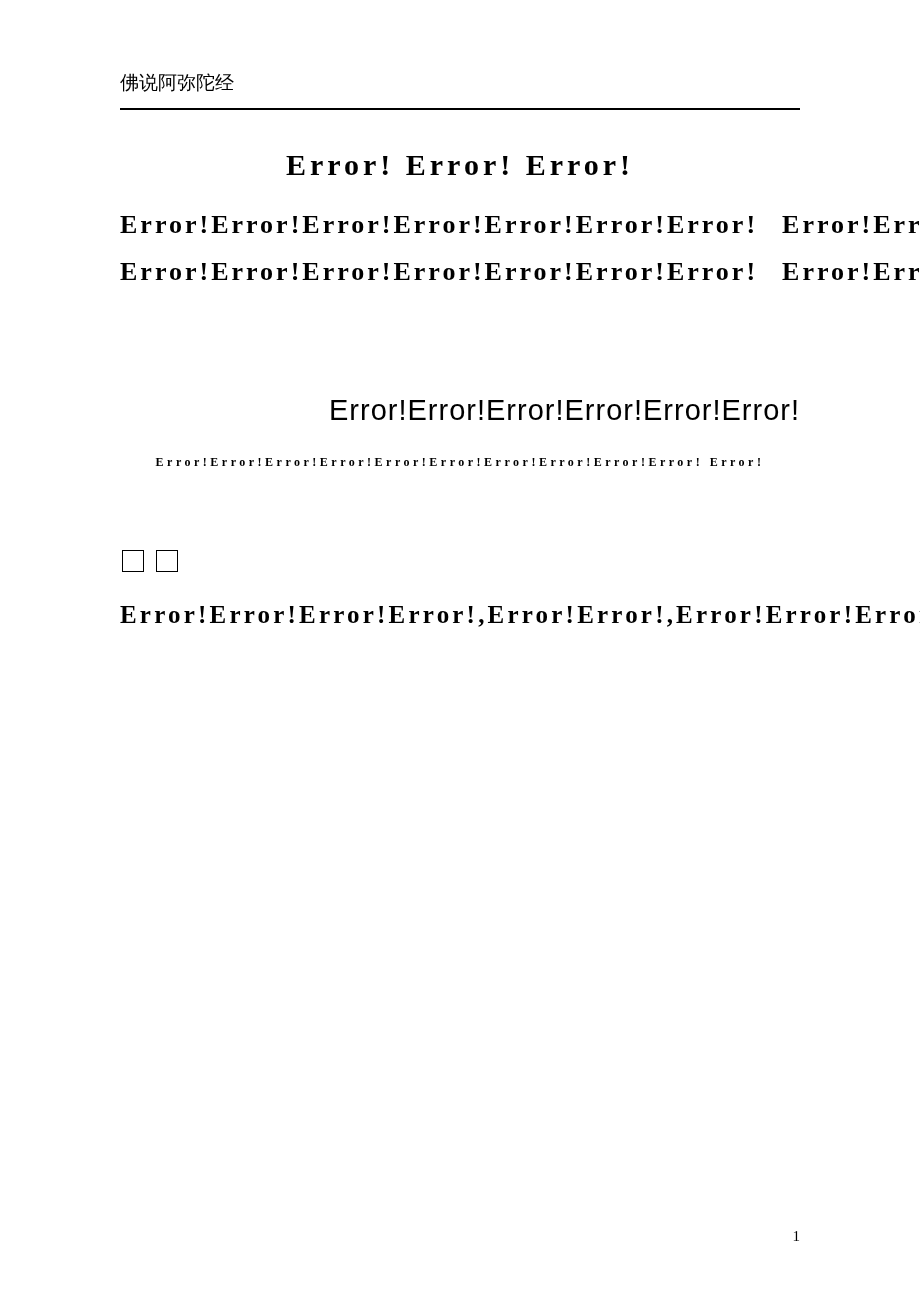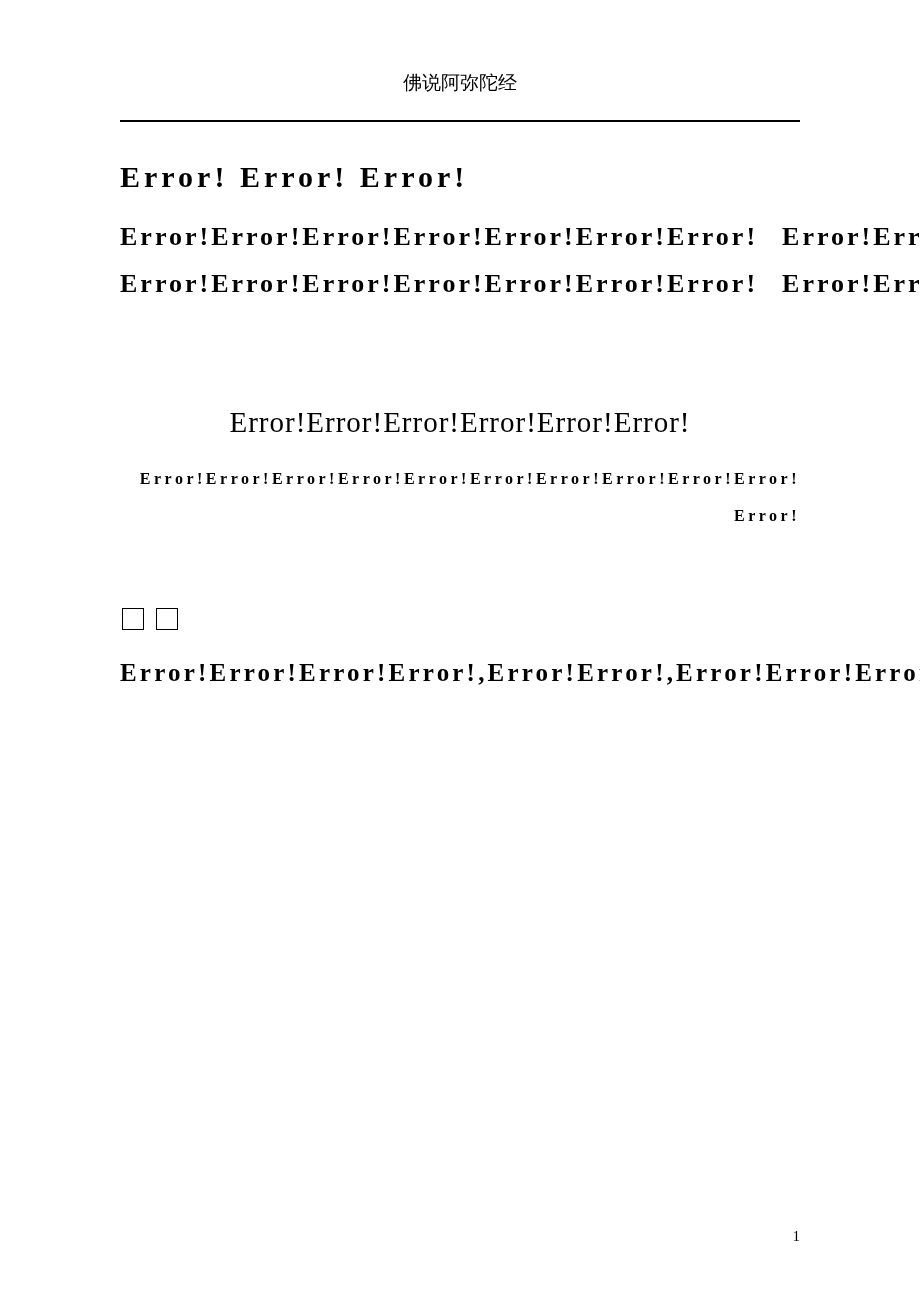--- a/index.html
+++ b/index.html
@@ -8,28 +8,28 @@
     width: 920px;
     height: 1300px;
     font-family: "SimSun", "宋体", serif;
     color: #000;
     position: relative;
   }
   .page {
     padding: 70px 120px 0 120px;
   }
   .header {
-    text-align: center;
+    text-align: left;
     font-size: 19px;
-    padding-bottom: 24px;
+    padding-bottom: 12px;
     border-bottom: 2px solid #000;
     margin-bottom: 38px;
   }
   .title-top {
-    text-align: left;
+    text-align: center;
     font-size: 30px;
     font-weight: bold;
     letter-spacing: 4px;
     font-family: "SimSun", serif;
     margin-bottom: 20px;
   }
   .two-col {
     display: flex;
     gap: 24px;
     margin-bottom: 90px;
@@ -42,30 +42,30 @@
     line-height: 1.8;
     font-family: "SimSun", serif;
     text-align: justify;
     text-align-last: justify;
   }
   .col-right {
     text-align: justify;
     text-align-last: right;
   }
   .mid-title {
-    text-align: center;
+    text-align: right;
     font-size: 29px;
     line-height: 1.7;
-    font-family: Liberation Serif, serif;
+    font-family: Liberation Sans, sans-serif;
     letter-spacing: 1px;
     margin-bottom: 14px;
   }
   .mid-sub {
-    text-align: right;
-    font-size: 16px;
+    text-align: center;
+    font-size: 12px;
     font-weight: bold;
     letter-spacing: 3.5px;
     line-height: 2.3;
     font-family: "SimSun", serif;
     margin-bottom: 70px;
   }
   .boxes {
     font-size: 22px;
     margin-bottom: 20px;
     padding-left: 2px;

